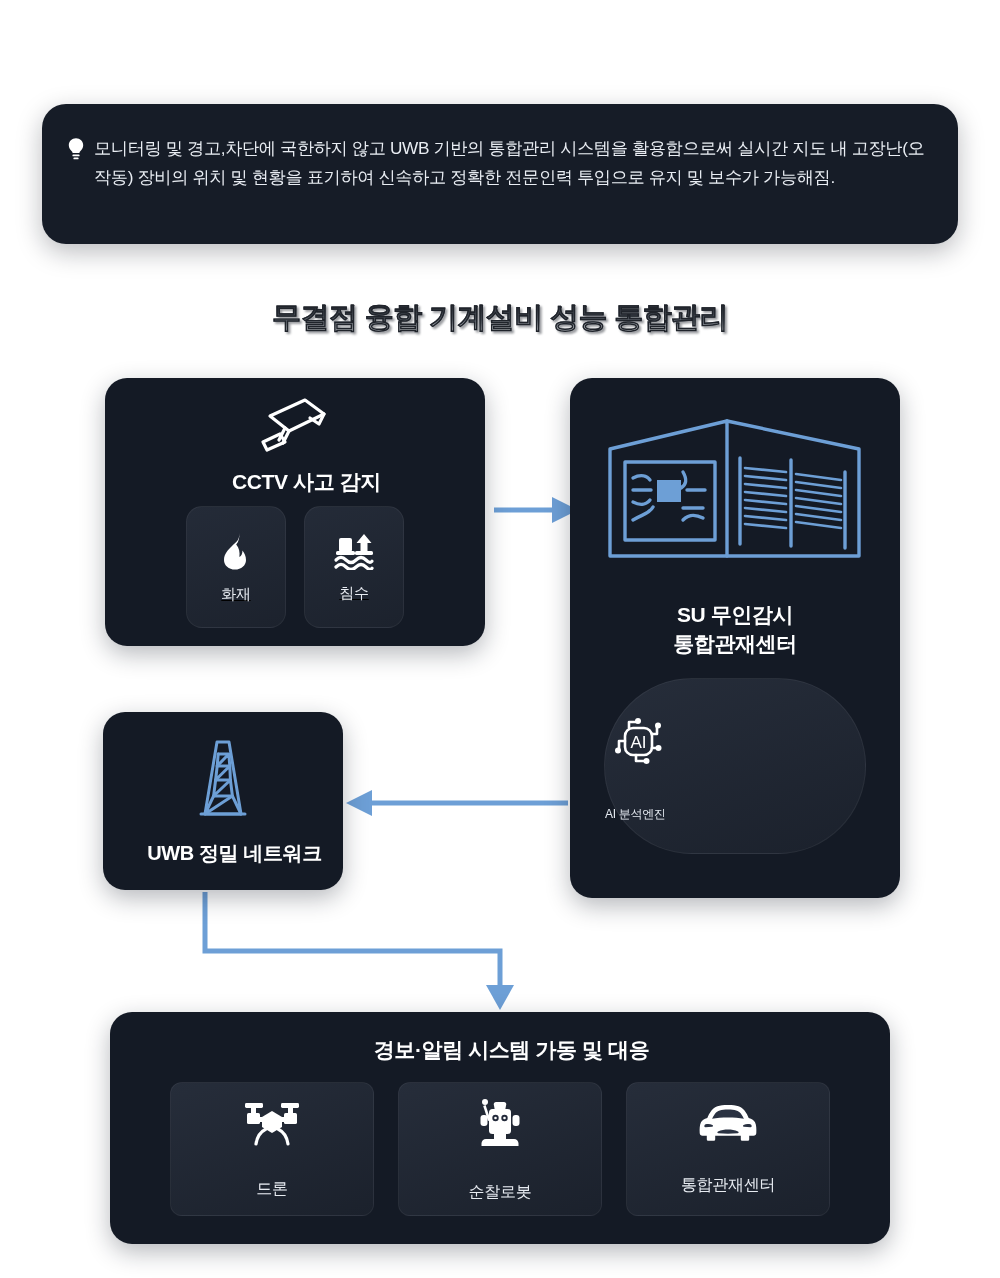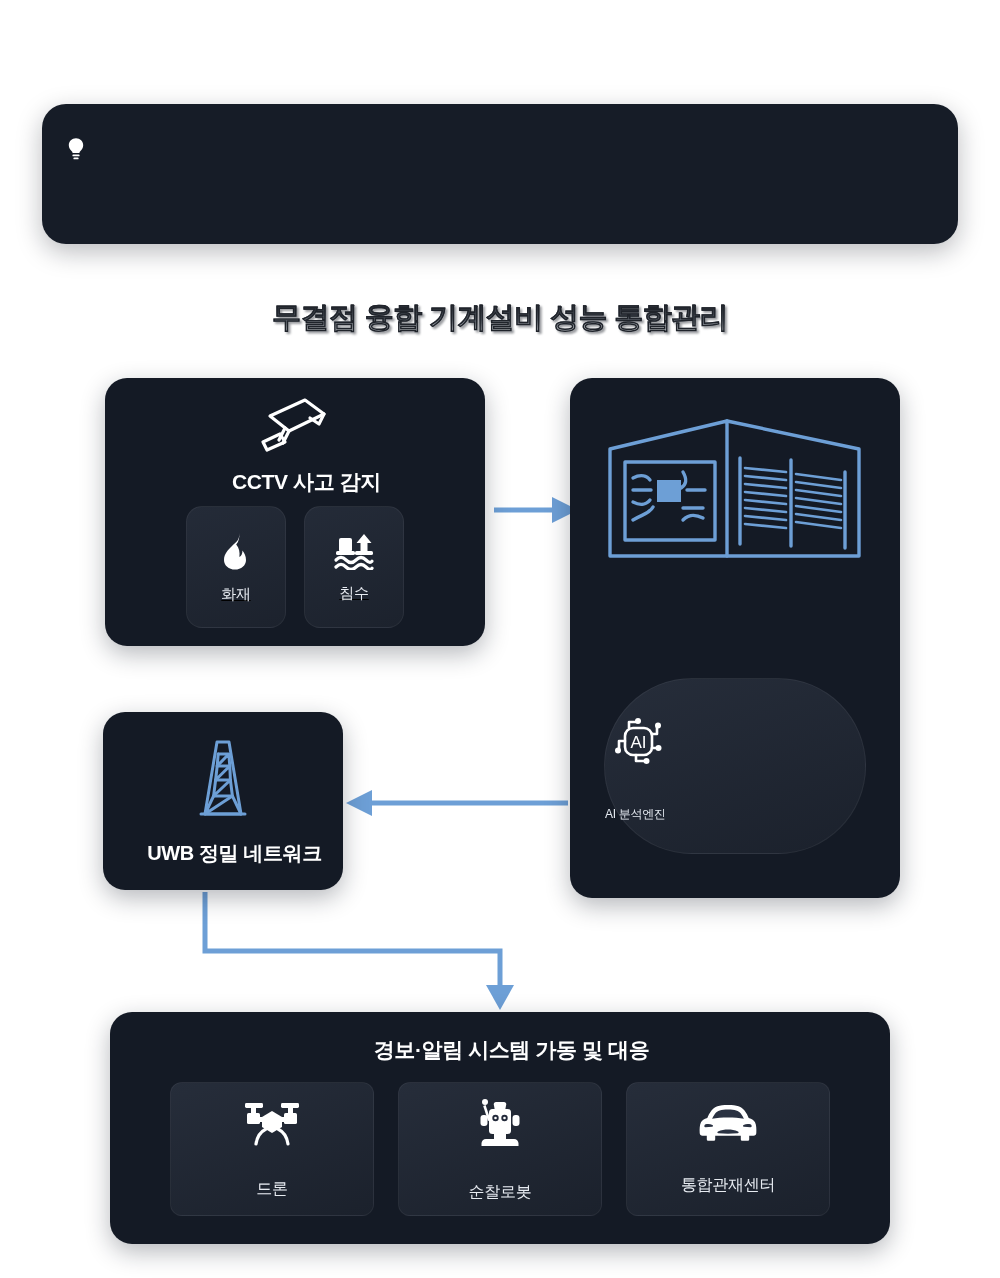--- a/index.html
+++ b/index.html
@@ -150,20 +150,21 @@
 
 
   <div class="desc-box">
     <span class="bulb-icon">
       <svg width="24" height="26" viewBox="0 0 24 26">
         <path d="M12 2.2c-4.1 0-7.2 3.1-7.2 7 0 2.6 1.3 4.3 2.5 5.6.7.8 1.2 1.4 1.35 2.2h6.7c.15-.8.65-1.4 1.35-2.2 1.2-1.3 2.5-3 2.5-5.6 0-3.9-3.1-7-7.2-7z" fill="#ffffff"></path>
         <rect x="8.4" y="18.4" width="7.2" height="1.9" rx="0.9" fill="#ffffff"></rect>
         <rect x="9.4" y="21.4" width="5.2" height="1.9" rx="0.9" fill="#ffffff"></rect>
       </svg>
     </span>
+    <div class="desc-text">모니터링 및 경고,차단에 국한하지 않고 UWB 기반의 통합관리 시스템을 활용함으로써 실시간 지도 내 고장난(오작동) 장비의 위치 및 현황을 표기하여 신속하고 정확한 전문인력 투입으로 유지 및 보수가 가능해짐.</div>
   </div>
 
   <div class="sub-title">무결점 융합 기계설비 성능 통합관리</div>
 
   <svg class="connectors">
 
     <g>
       <line x1="494" y1="510" x2="552" y2="510" stroke="#6d9fd6" stroke-width="5"></line>
       <polygon points="552,497 578,510 552,523" fill="#6d9fd6"></polygon>
     </g>
@@ -260,20 +261,24 @@
           <line x1="191" y1="74" x2="236" y2="80"></line>
           <line x1="191" y1="82" x2="236" y2="88"></line>
           <line x1="191" y1="90" x2="236" y2="96"></line>
           <line x1="191" y1="98" x2="236" y2="104"></line>
           <line x1="191" y1="106" x2="236" y2="112"></line>
         </g>
         <rect x="52" y="64" width="24" height="22" fill="#6d9fd6"></rect>
       </svg>
     </div>
 
+    <div class="center-title">
+      <div>SU 무인감시</div>
+      <div>통합관재센터</div>
+    </div>
 
     <div class="ai-pill">
       <span>
         <svg width="64" height="64" viewBox="0 0 64 64">
           <g fill="none" stroke="#ffffff" stroke-width="2.6" stroke-linecap="round" stroke-linejoin="round">
             <rect x="20" y="18" width="27" height="27" rx="8"></rect>
             <path d="M24 18V12h8"></path>
             <path d="M47 24h5v-7"></path>
             <path d="M20 31h-6v8"></path>
             <path d="M31 45v6h9"></path>

